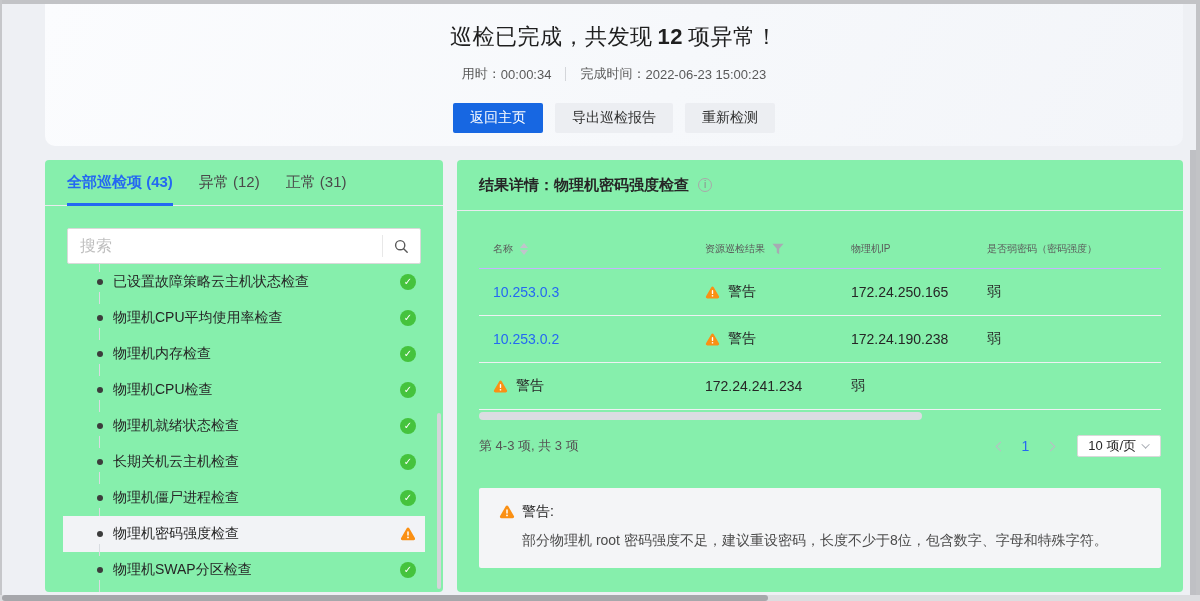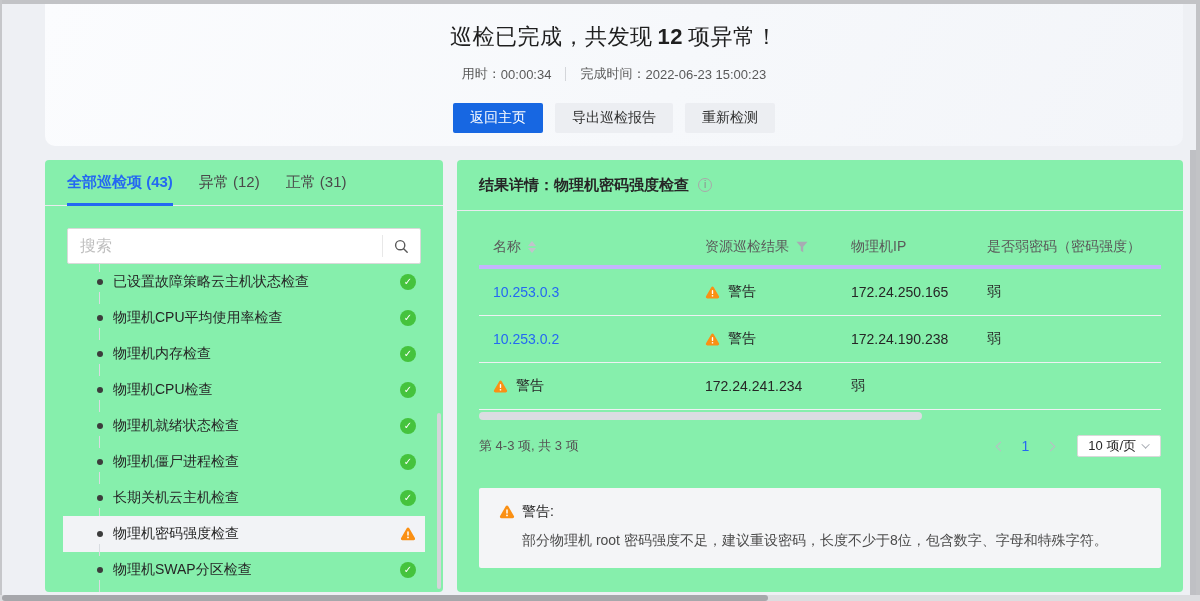--- a/index.html
+++ b/index.html
@@ -65,21 +65,21 @@
   .ok-icon::after { content:"\2713"; font-size:10px; font-weight:bold; line-height:1; }
   .v-thumb { position:absolute; right:2px; top:253px; width:4px; height:176px; background:#d4d6d9; border-radius:2px; }
 
   
   .detail-header { height:51px; display:flex; align-items:center; padding:0 22px; font-size:15px; font-weight:700; color:#262626; border-bottom:1px solid #e9ebef; }
   .info-icon { margin-left:9px; width:14px; height:14px; border:1px solid #a9a9a9; border-radius:50%; display:flex; align-items:center; justify-content:center; font-weight:400; cursor:pointer; }
   .info-icon::after { content:"i"; font-size:10px; color:#8c8c8c; line-height:1; }
   .detail-body { padding:0 22px; position:relative; }
 
   .tgrid { display:grid; grid-template-columns:212px 146px 136px auto; padding-left:14px; align-items:center; }
-  .thead { margin-top:18px; height:40px; font-size:14px; color:#5a5a5a; border-bottom:4px solid #c4b5fd; }
+  .thead { margin-top:18px; height:40px; font-size:10px; color:#5a5a5a; border-bottom:1px solid #c4b5fd; }
   .thead .hcell { display:flex; align-items:center; gap:7px; }
   .sort { display:flex; flex-direction:column; gap:2px; cursor:pointer; }
   .sort i { display:block; width:0; height:0; border-left:4px solid transparent; border-right:4px solid transparent; }
   .sort .up   { border-bottom:5px solid #c0c4cb; }
   .sort .down { border-top:5px solid #c0c4cb; }
   .trow { height:47px; font-size:14px; color:#262626; border-bottom:1px solid #eff1f3; }
   .trow .link { color:#2468f2; cursor:pointer; }
   .rcell { display:flex; align-items:center; gap:8px; }
   .h-thumb { margin-top:2px; height:8px; width:65%; background:#dbdde2; border-radius:4px; }
 
@@ -170,28 +170,28 @@
     </li>
     <li class="item">
       <i class="bullet"></i>
       <span class="lbl">物理机就绪状态检查</span>
       <span class="status">
           <span class="ok-icon"></span>
         </span>
     </li>
     <li class="item">
       <i class="bullet"></i>
+      <span class="lbl">长期关机云主机检查</span>
+      <span class="status">
+          <span class="ok-icon"></span>
+        </span>
+    </li>
+    <li class="item">
+      <i class="bullet"></i>
       <span class="lbl">物理机僵尸进程检查</span>
-      <span class="status">
-          <span class="ok-icon"></span>
-        </span>
-    </li>
-    <li class="item">
-      <i class="bullet"></i>
-      <span class="lbl">长期关机云主机检查</span>
       <span class="status">
           <span class="ok-icon"></span>
         </span>
     </li>
     <li class="item">
       <i class="sel-bg"></i>
       <i class="bullet"></i>
       <span class="lbl">物理机密码强度检查</span>
       <span class="status">
         <svg width="16" height="16" viewBox="0 0 24 24">

